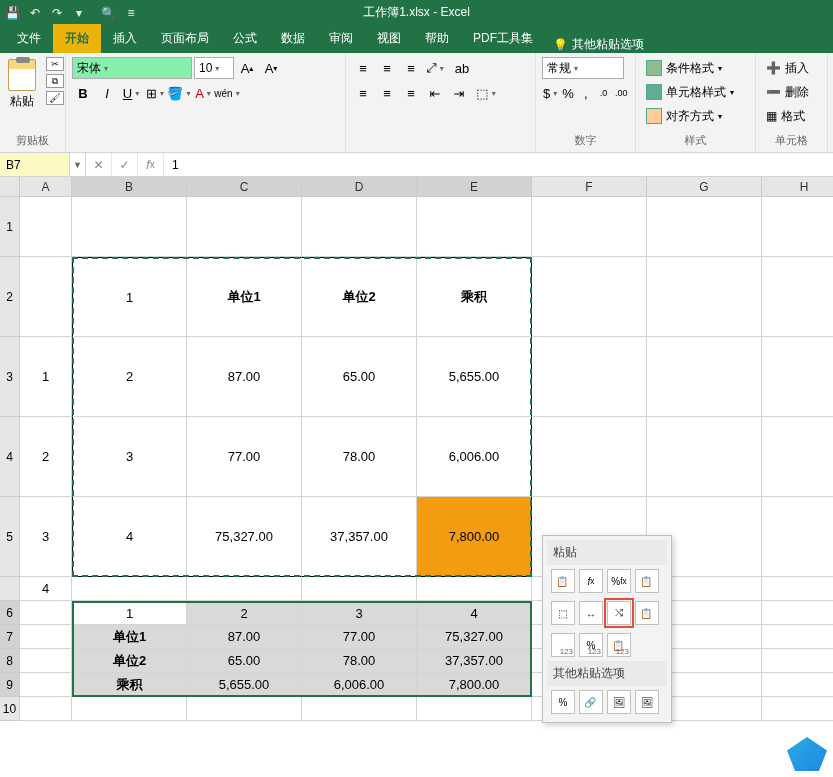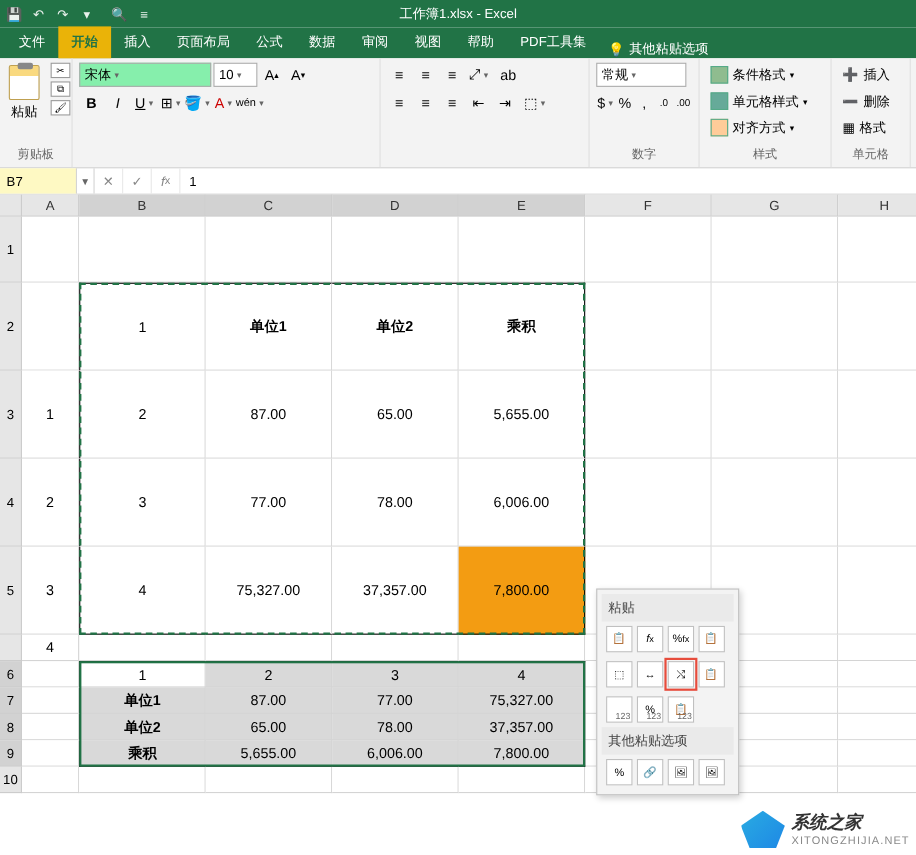--- a/index.html
+++ b/index.html
@@ -436,17 +436,13 @@
       <div class="pp-icon">%</div>
       <div class="pp-icon">🔗</div>
       <div class="pp-icon">🖼</div>
       <div class="pp-icon">🖼</div>
     </div>
   </div>
 </div>
 
 <div class="watermark">
   <div class="wm-icon"></div>
-  <div>
-    <div class="wm-text">系统之家</div>
-    <div class="wm-sub">XITONGZHIJIA.NET</div>
-  </div>
 </div>
 
 </body></html>

